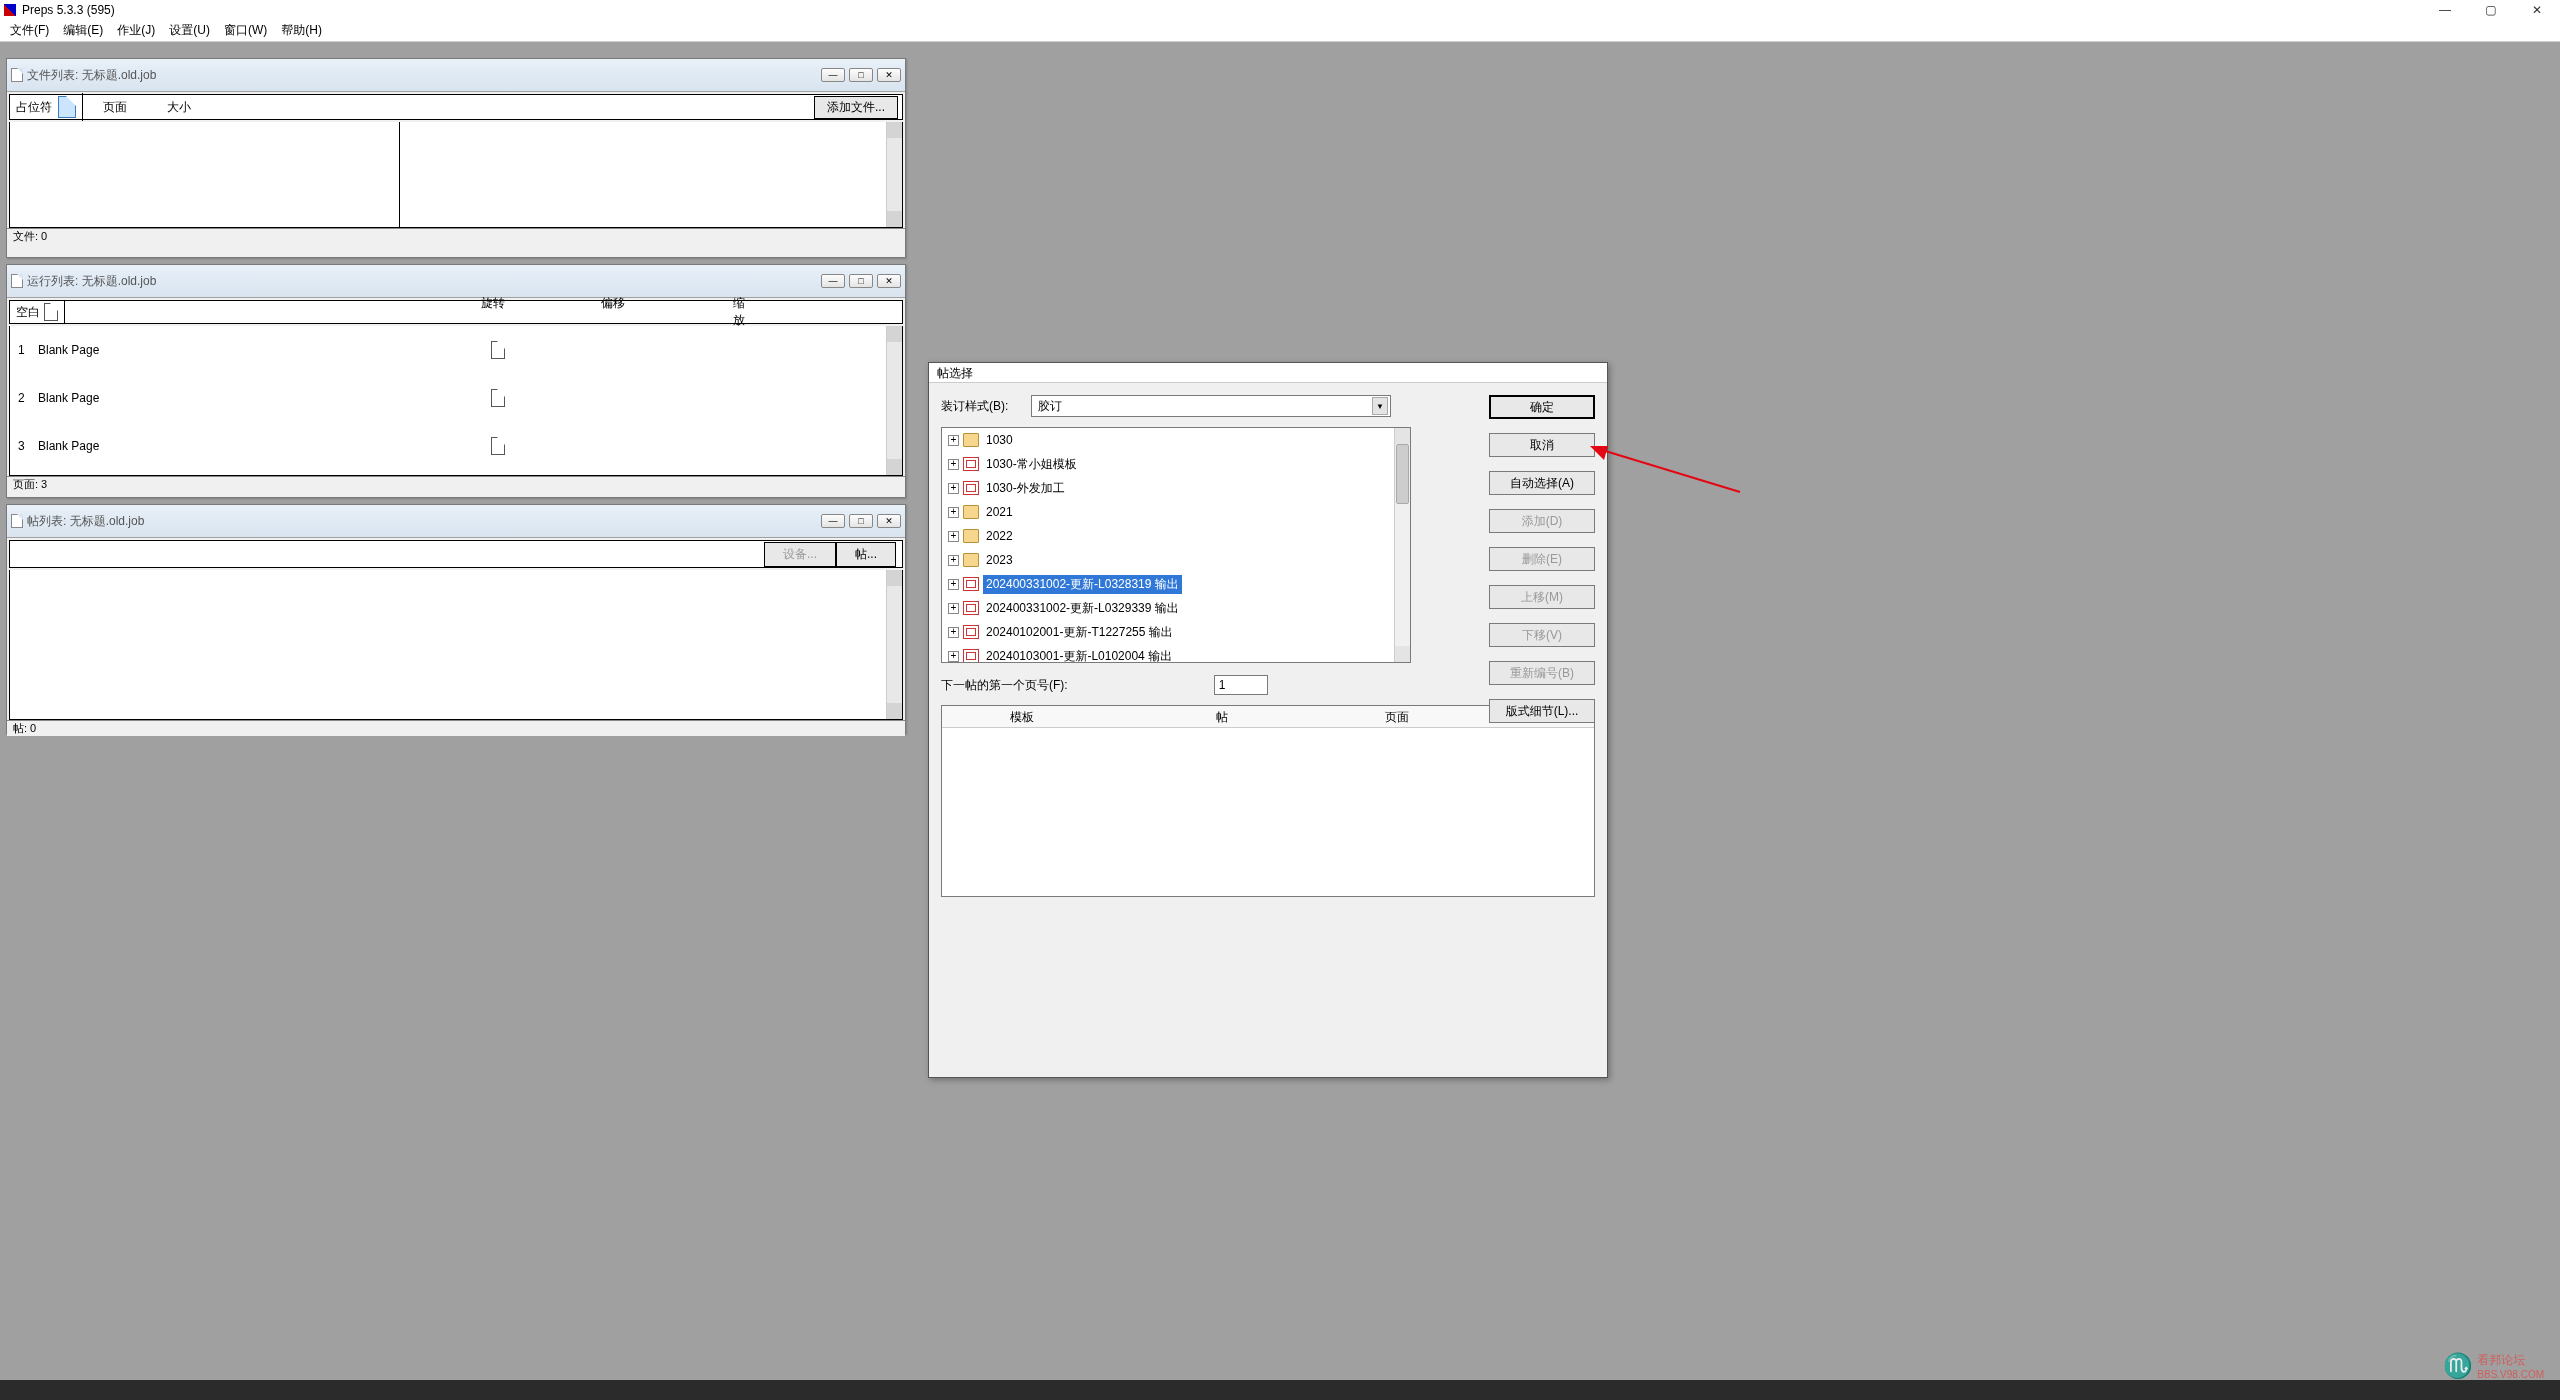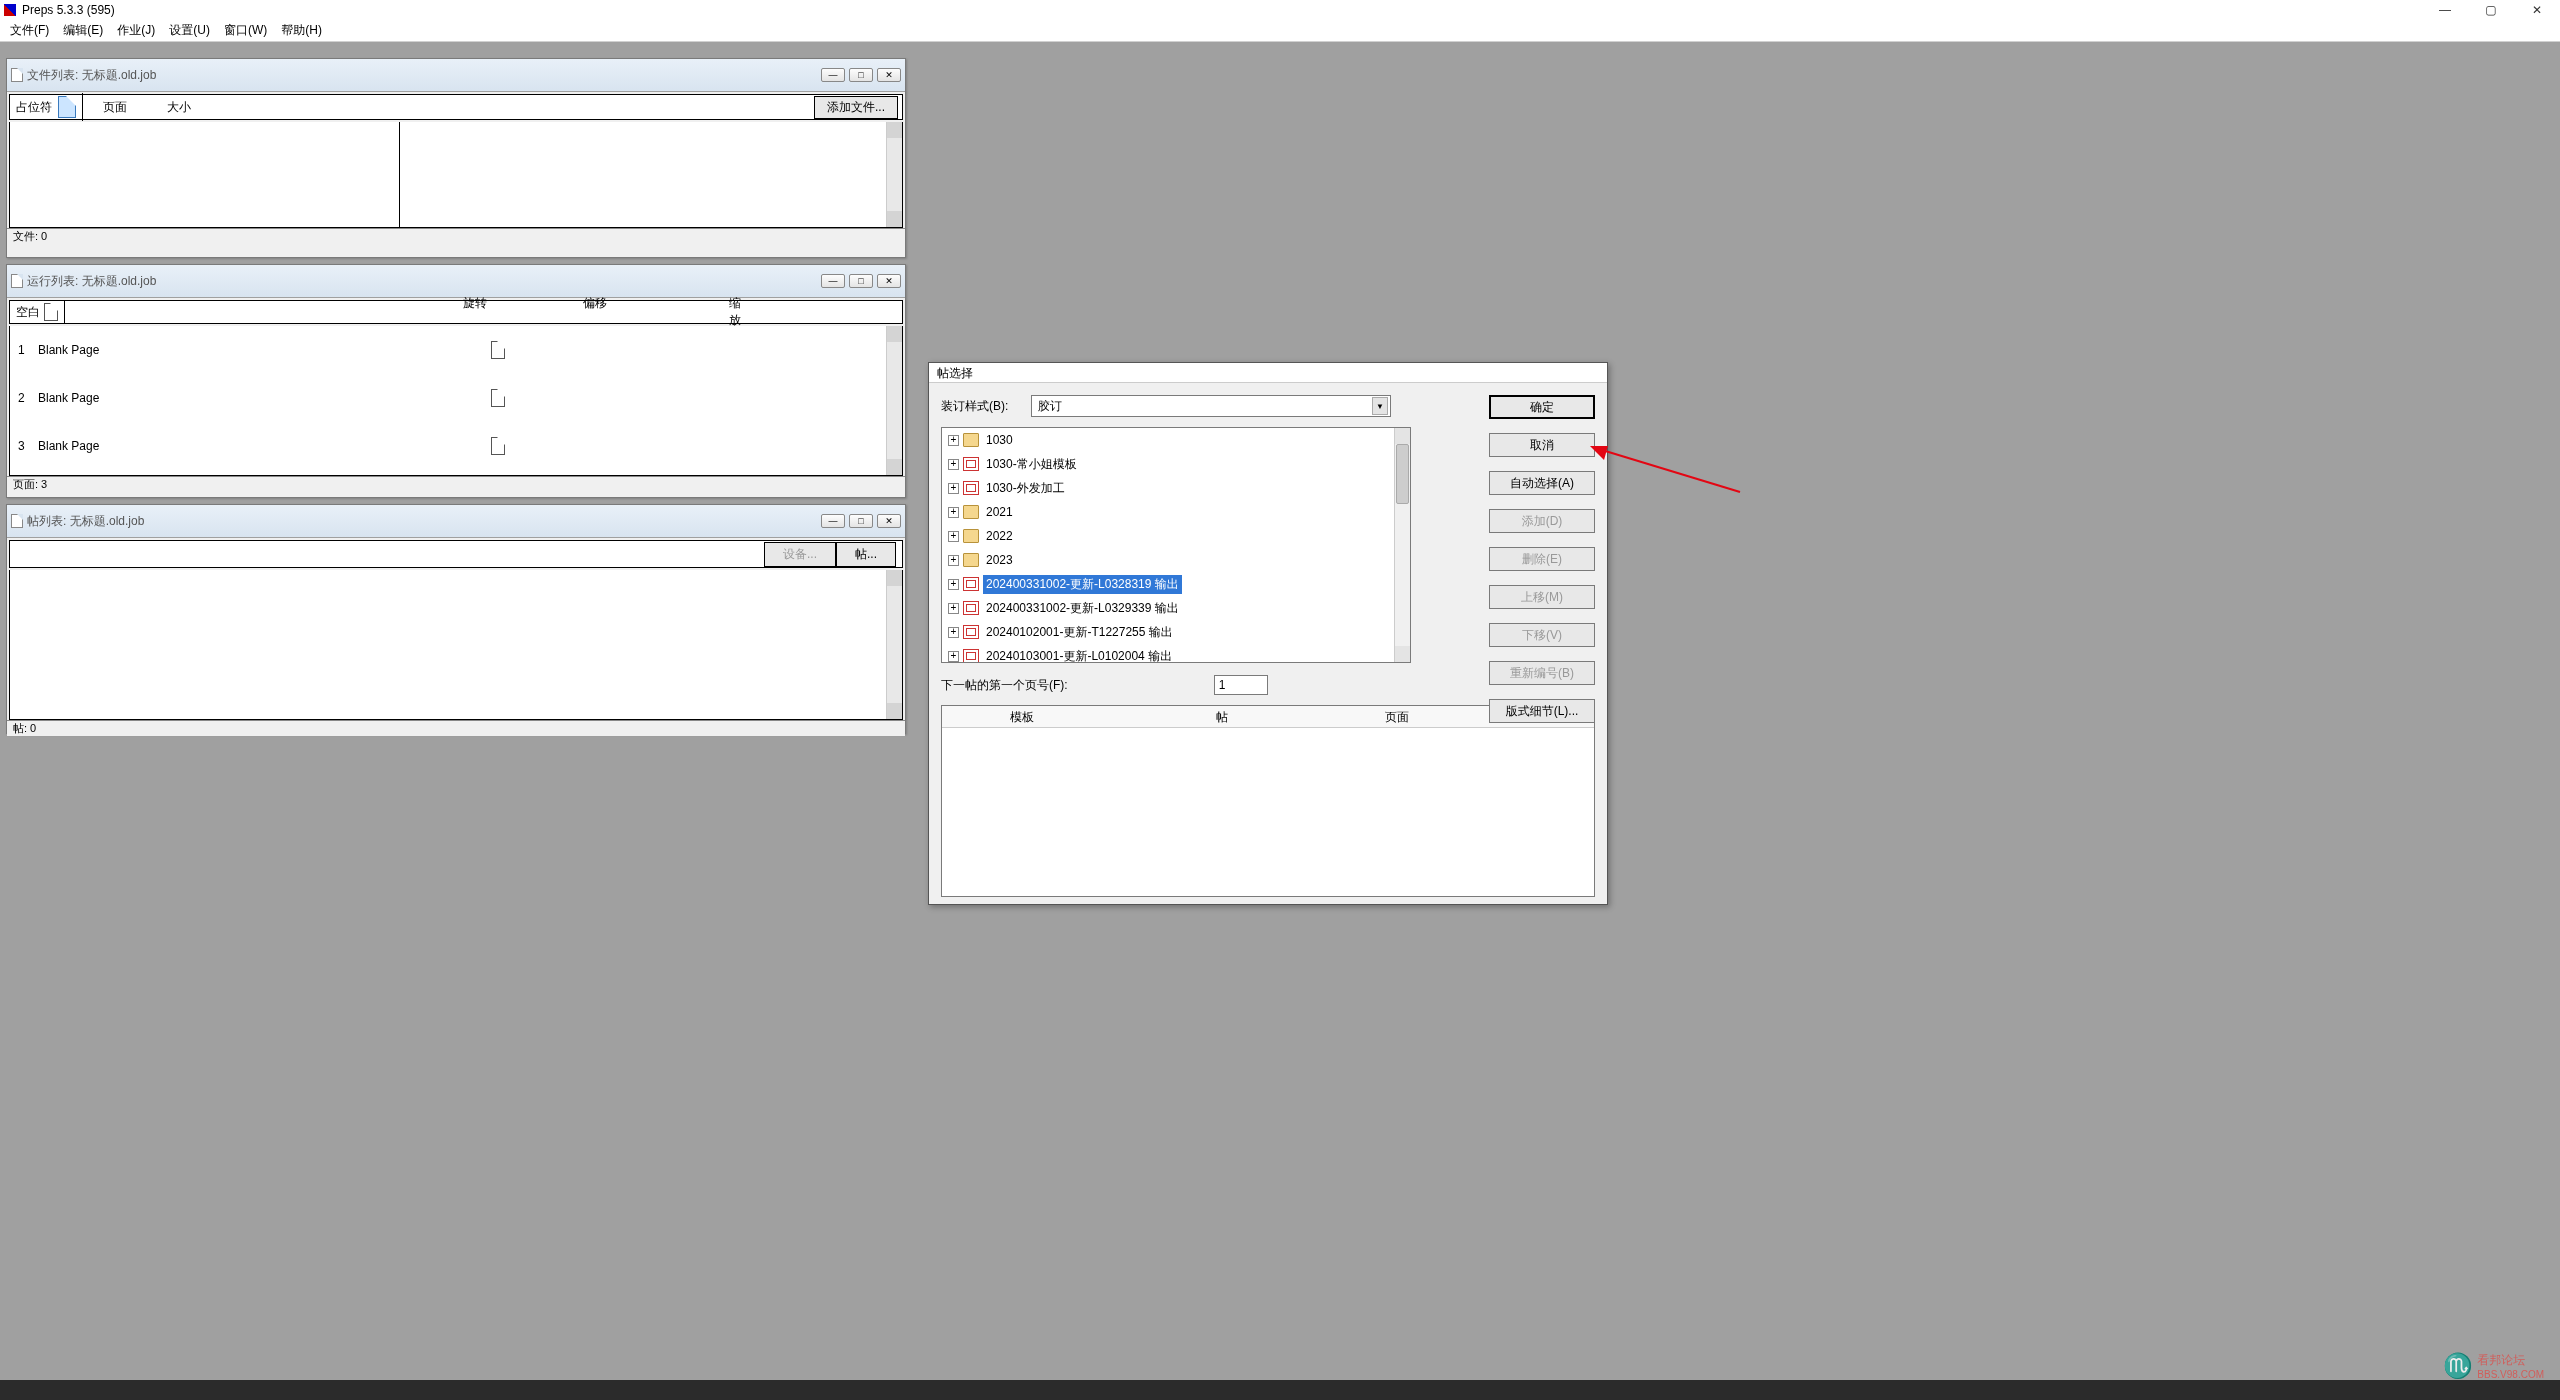--- a/index.html
+++ b/index.html
@@ -41,37 +41,37 @@
 .scrollbar-v::before { top: 0; } .scrollbar-v::after { bottom: 0; }
 .child-status { height: 16px; border-top: 1px solid #888; padding: 0 6px; background: #f0f0f0; font-size: 11px; display: flex; align-items: center; }
 
 
 #win-runlist { top: 222px; left: 6px; width: 900px; height: 234px; }
 .runlist-header { display: flex; border: 1px solid #000; margin: 2px; background: #fff; height: 24px; align-items: center; }
 .runlist-header .blank-cell { border-right: 1px solid #000; padding: 2px 6px; display: flex; align-items: center; gap: 4px; }
 .page-icon-sm { width: 14px; height: 18px; background: #fff; border: 1px solid #555; position: relative; }
 .page-icon-sm::after { content:""; position:absolute; right:-1px; top:-1px; border: 4px solid transparent; border-right-color:#fff; border-top-color:#fff; }
 .runlist-cols { display: flex; flex: 1; }
-.runlist-col { flex: 0 0 120px; text-align: center; padding-left: 60px; }
+.runlist-col { flex: 0 0 120px; text-align: right; padding-left: 60px; }
 .runlist-body { margin: 0 2px; border: 1px solid #000; border-top: none; background: #fff; height: 150px; overflow: hidden; position: relative; }
 .runlist-row { display: flex; align-items: center; height: 48px; }
 .runlist-row .rownum { width: 28px; padding-left: 8px; }
 .runlist-row .rowlabel { width: 200px; }
 .runlist-row .rowicon { width: 120px; display: flex; justify-content: center; }
 
 
 #win-siglist { top: 462px; left: 6px; width: 900px; height: 230px; }
 .siglist-toolbar { display: flex; border: 1px solid #000; margin: 2px; height: 28px; background: #fff; align-items: center; justify-content: flex-end; padding-right: 6px; }
 .sig-btn { border: 1px solid #000; padding: 3px 18px; background: #e8e8e8; }
 .sig-btn.disabled { color: #999; }
 .siglist-body { margin: 0 2px; border: 1px solid #000; border-top: none; background: #fff; height: 150px; position: relative; }
 
 
 .dialog { position: absolute; background: #f0f0f0; border: 1px solid #555; box-shadow: 2px 2px 6px rgba(0,0,0,0.3); }
-#dlg-sigselect { top: 320px; left: 928px; width: 680px; height: 543px; }
+#dlg-sigselect { top: 320px; left: 928px; width: 680px; height: 716px; }
 .dlg-title { height: 20px; padding: 2px 8px; background: #fff; border-bottom: 1px solid #ccc; }
 .dlg-body { padding: 12px; position: relative; height: calc(100% - 20px); }
 .dlg-row { display: flex; align-items: center; margin-bottom: 10px; }
 .dlg-label { width: 90px; }
 .dlg-select { width: 360px; height: 22px; border: 1px solid #7a7a7a; background: #fff; display: flex; align-items: center; justify-content: space-between; padding: 0 2px 0 6px; }
 .dlg-select .sel-arrow { width: 16px; height: 18px; background: #e4e4e4; border: 1px solid #aaa; display: flex; align-items: center; justify-content: center; font-size: 8px; }
 
 .tree-box { width: 470px; height: 236px; border: 1px solid #7a7a7a; background: #fff; position: relative; overflow: hidden; }
 .tree-scroll { position: absolute; right: 0; top: 0; bottom: 0; width: 16px; background: #f0f0f0; border-left: 1px solid #ccc; }
 .tree-scroll-thumb { position: absolute; left: 1px; right: 1px; top: 16px; height: 60px; background: #cdcdcd; border: 1px solid #aaa; border-radius: 2px; }

